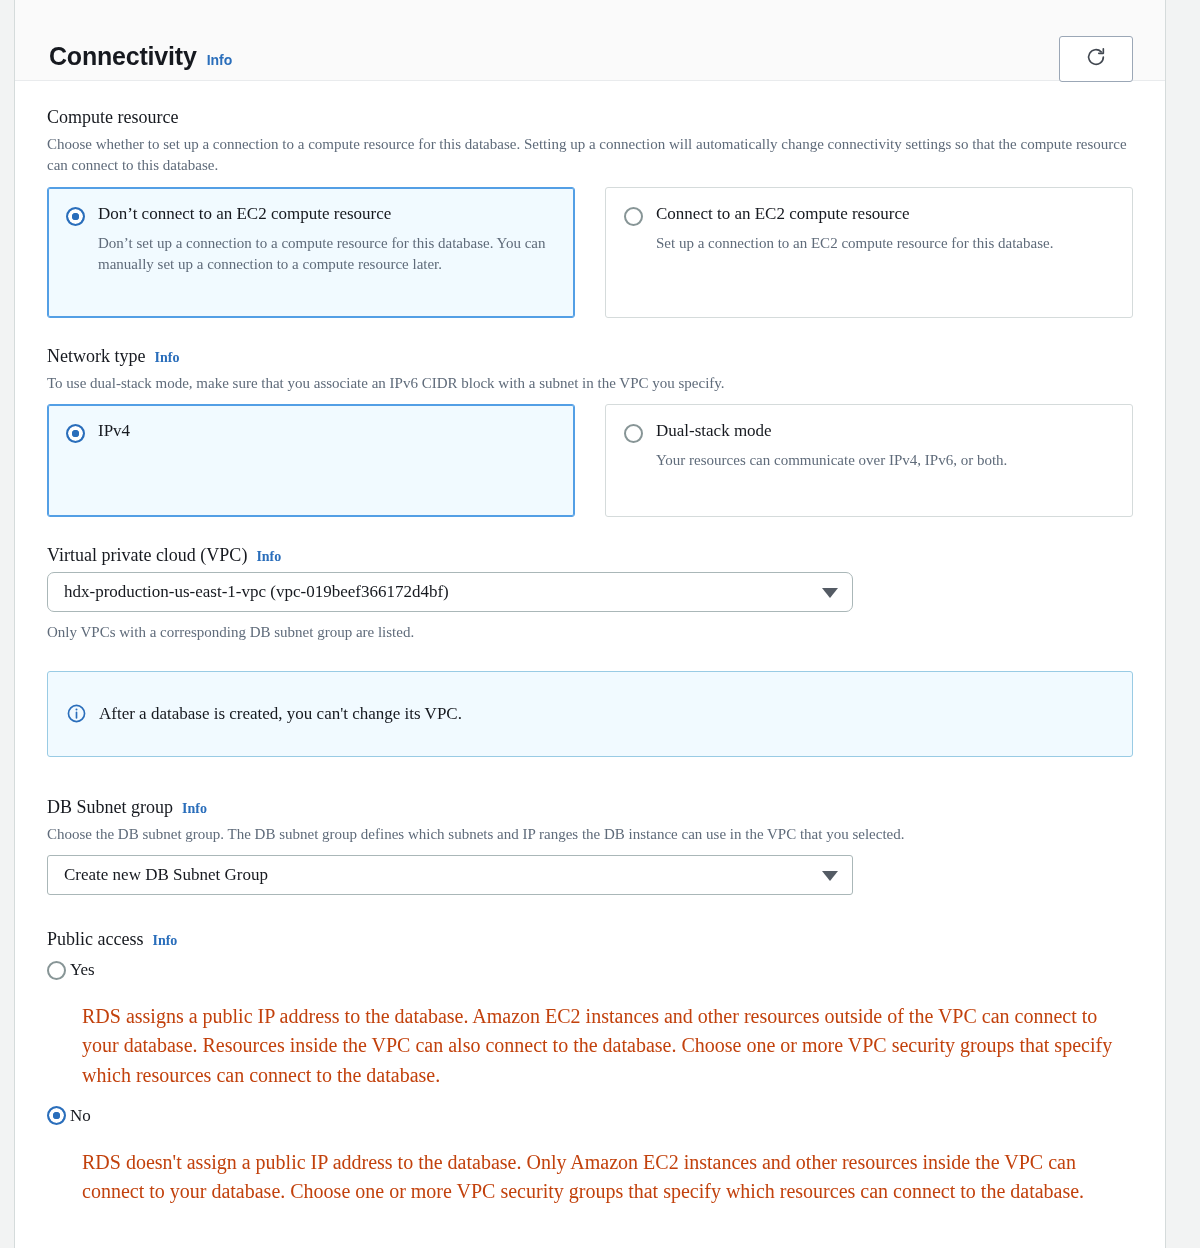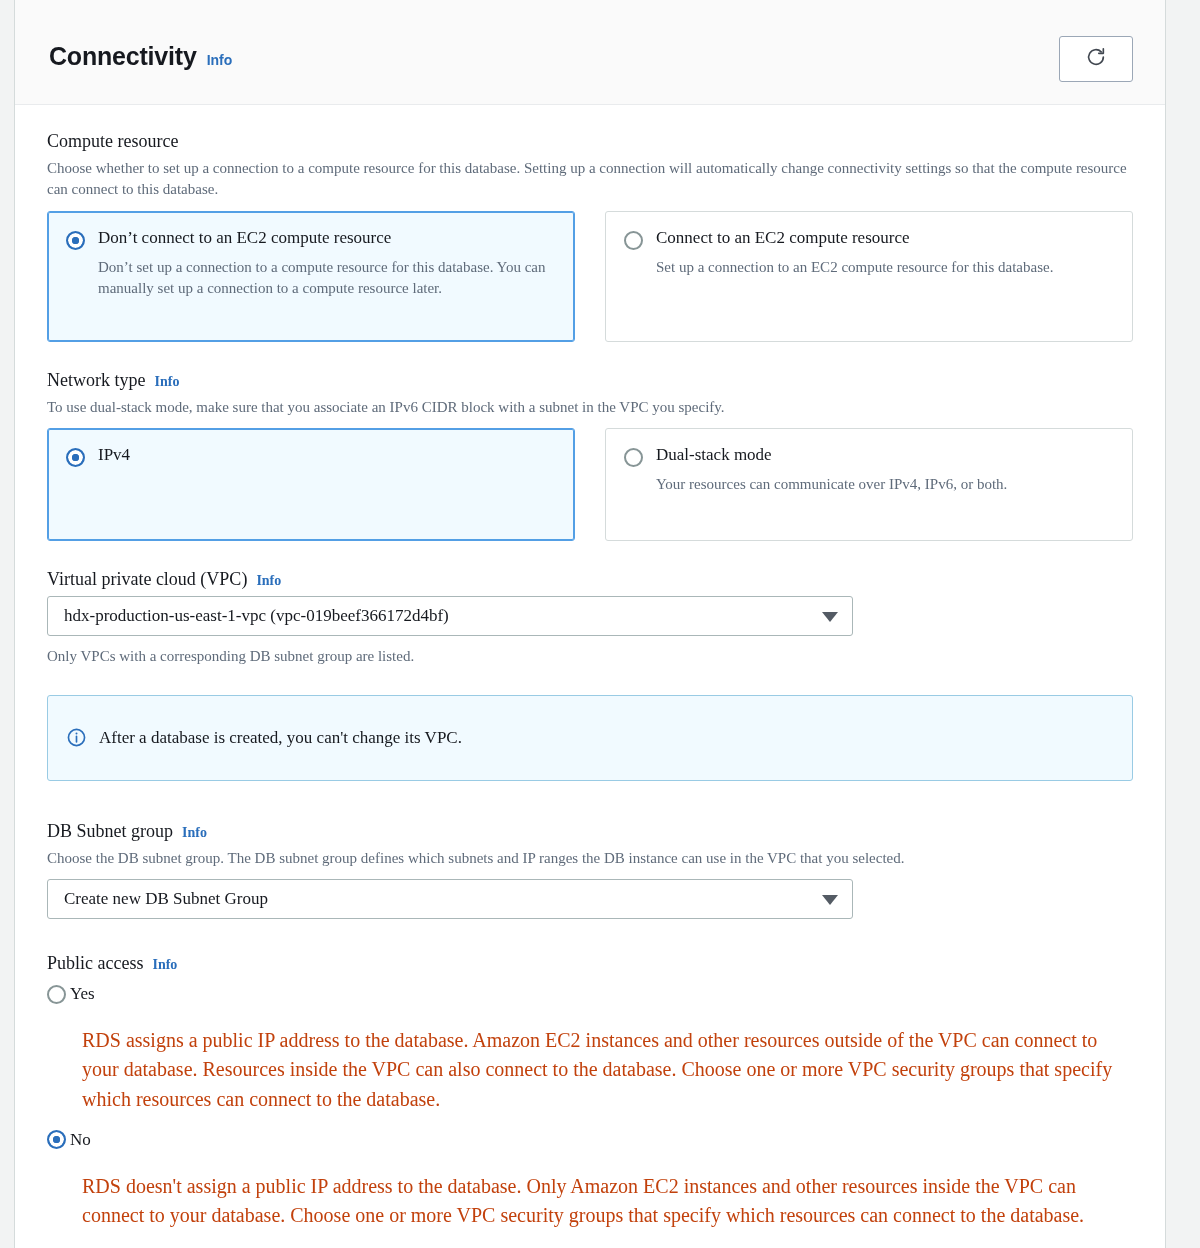--- a/index.html
+++ b/index.html
@@ -21,21 +21,21 @@
     left: 14px; top: 0;
     width: 1152px;
     min-height: 1248px;
     background: #ffffff;
     border-left: 1px solid #d5dbdb;
     border-right: 1px solid #d5dbdb;
   }
   
   .panel-header {
     position: relative;
-    height: 105px;
+    height: 81px;
     background: #fafafa;
     border-bottom: 1px solid #e9ebed;
     padding: 0 32px;
     text-decoration: underline;
   }
   .panel-header-title {
     position: absolute;
     left: 34px; top: 42px;
     display: flex; align-items: baseline; gap: 10px;
   }
@@ -159,21 +159,21 @@
   }
   .select-arrow {
     position: absolute;
     right: 14px; top: 50%;
     margin-top: -4px;
     width: 0; height: 0;
     border-left: 8px solid transparent;
     border-right: 8px solid transparent;
     border-top: 10px solid #545b64;
   }
-  .select.vpc { width: 806px; }
+  .select.vpc { width: 806px; border-radius: 7px; }
   .select.subnet { width: 806px; }
   .helper-text {
     font-size: 15px;
     color: #5f6b7a;
     margin-top: 12px;
   }
   
   .alert {
     margin: 30px 0 0 0;
     border: 1px solid #99cbe4;

